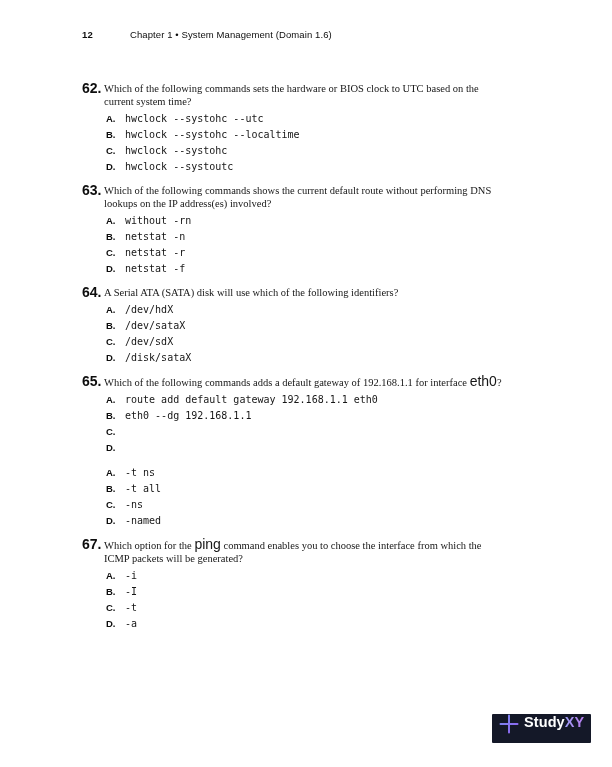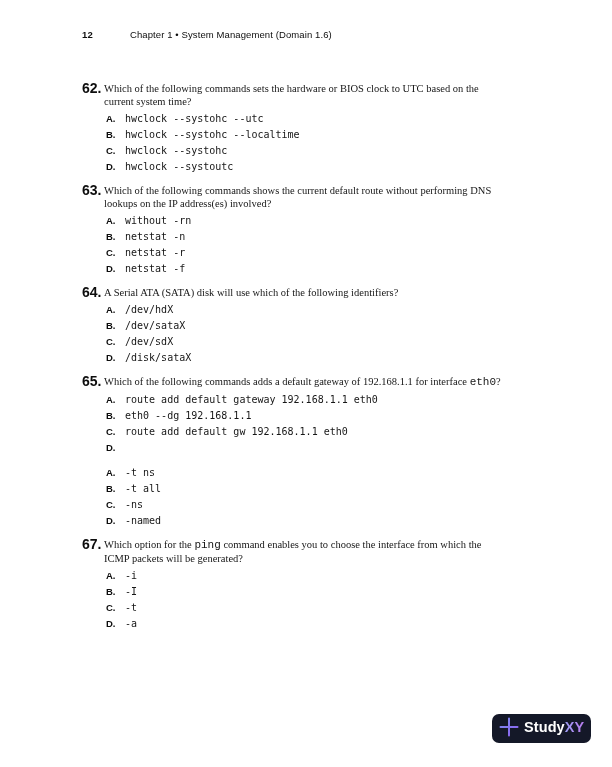--- a/index.html
+++ b/index.html
@@ -46,22 +46,22 @@
     color: #0d0d0d;
   }
   .q-text {
     flex: 1;
     font-family: "Liberation Serif", serif;
     font-size: 10.5px;
     line-height: 13px;
     color: #161616;
   }
   .q-text .mono {
-    font-family: Liberation Mono, monospace;
-    font-size: 11px;
+    font-family: Liberation Sans, sans-serif;
+    font-size: 14px;
   }
   .options { margin: 3px 0 0 24px; }
   .opt {
     display: flex;
     align-items: baseline;
     height: 16px;
     line-height: 16px;
   }
   .opt-letter {
     width: 19px;
@@ -78,23 +78,22 @@
     white-space: pre;
   }
 
   
   .logo {
     position: absolute;
     left: 492px;
     top: 714px;
     width: 99px;
     height: 29px;
-    border-radius: 7px;
+    border-radius: 1px;
     display: flex;
-    align-items: center;
     padding: 0 0 4px 7px;
     box-sizing: border-box;
   }
   .logo svg { display: block; margin-right: 5px; }
   .brand {
     font-family: "Liberation Sans", sans-serif;
     font-weight: bold;
     font-size: 14.5px;
     letter-spacing: 0.1px;
     color: #ffffff;
@@ -198,21 +197,20 @@
           <div class="opt">
             <span class="opt-letter">A.</span>
             <span class="opt-cmd">route add default gateway 192.168.1.1 eth0</span>
           </div>
           <div class="opt">
             <span class="opt-letter">B.</span>
             <span class="opt-cmd">eth0 --dg 192.168.1.1</span>
           </div>
           <div class="opt">
             <span class="opt-letter">C.</span>
-            <span class="opt-cmd">route add default gw 192.168.1.1 eth0</span>
           </div>
           <div class="opt">
             <span class="opt-letter">D.</span>
           </div>
         </div>
       </div>
       <div class="question-block">
         <div class="options">
           <div class="opt">
             <span class="opt-letter">A.</span>

